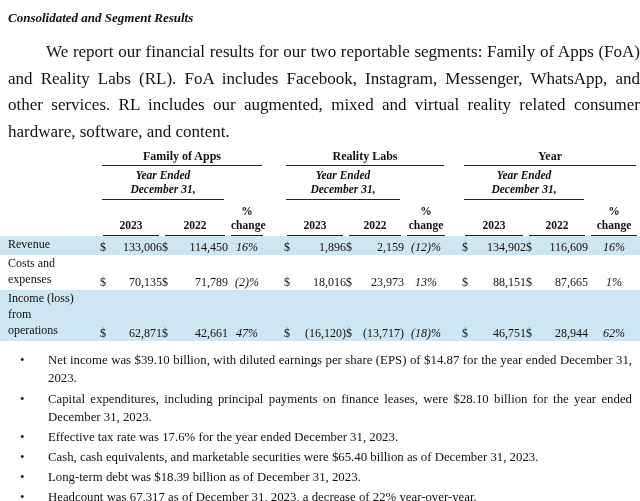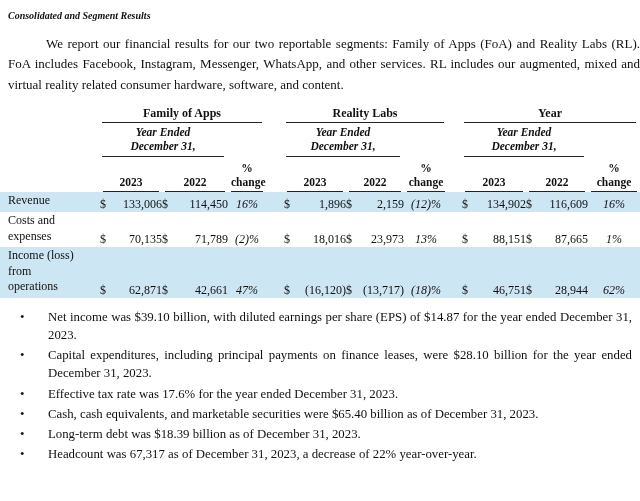--- a/index.html
+++ b/index.html
@@ -3,30 +3,30 @@
 <meta charset="utf-8">
 <style>
   * { box-sizing: border-box; }
   html, body { margin: 0; padding: 0; background: #fff; }
   .page {
     width: 640px; height: 501px; overflow: hidden;
     font-family: "Liberation Serif", serif;
     color: #111; background: #fff; position: relative;
   }
   .doc-title {
-    font-weight: bold; font-style: italic; font-size: 10px;
+    font-weight: bold; font-style: italic; font-size: 13px;
     margin: 10px 8px 0 8px;
   }
   .intro {
-    font-size: 13px; line-height: 1.56; text-align: justify;
+    font-size: 17px; line-height: 1.56; text-align: justify;
     text-indent: 38px; margin: 13px 0 0 8px;
   }
   table.seg {
     border-collapse: collapse; table-layout: fixed; width: 640px;
-    font-size: 12px; margin-top: 7px;
+    font-size: 12px; 
   }
   table.seg th, table.seg td { padding: 0; font-weight: normal; }
   thead th { vertical-align: bottom; font-size: 11.5px; line-height: 1.2; }
   .grule {
     border-bottom: 1.6px solid #222; padding-bottom: 2px;
     margin: 0 4px 0 2px; text-align: center; font-weight: bold;
   }
   th.grp .grule { font-size: 12px; padding-top: 4px; }
   th.period .grule { padding-top: 3px; font-style: italic; }
   .rule {

